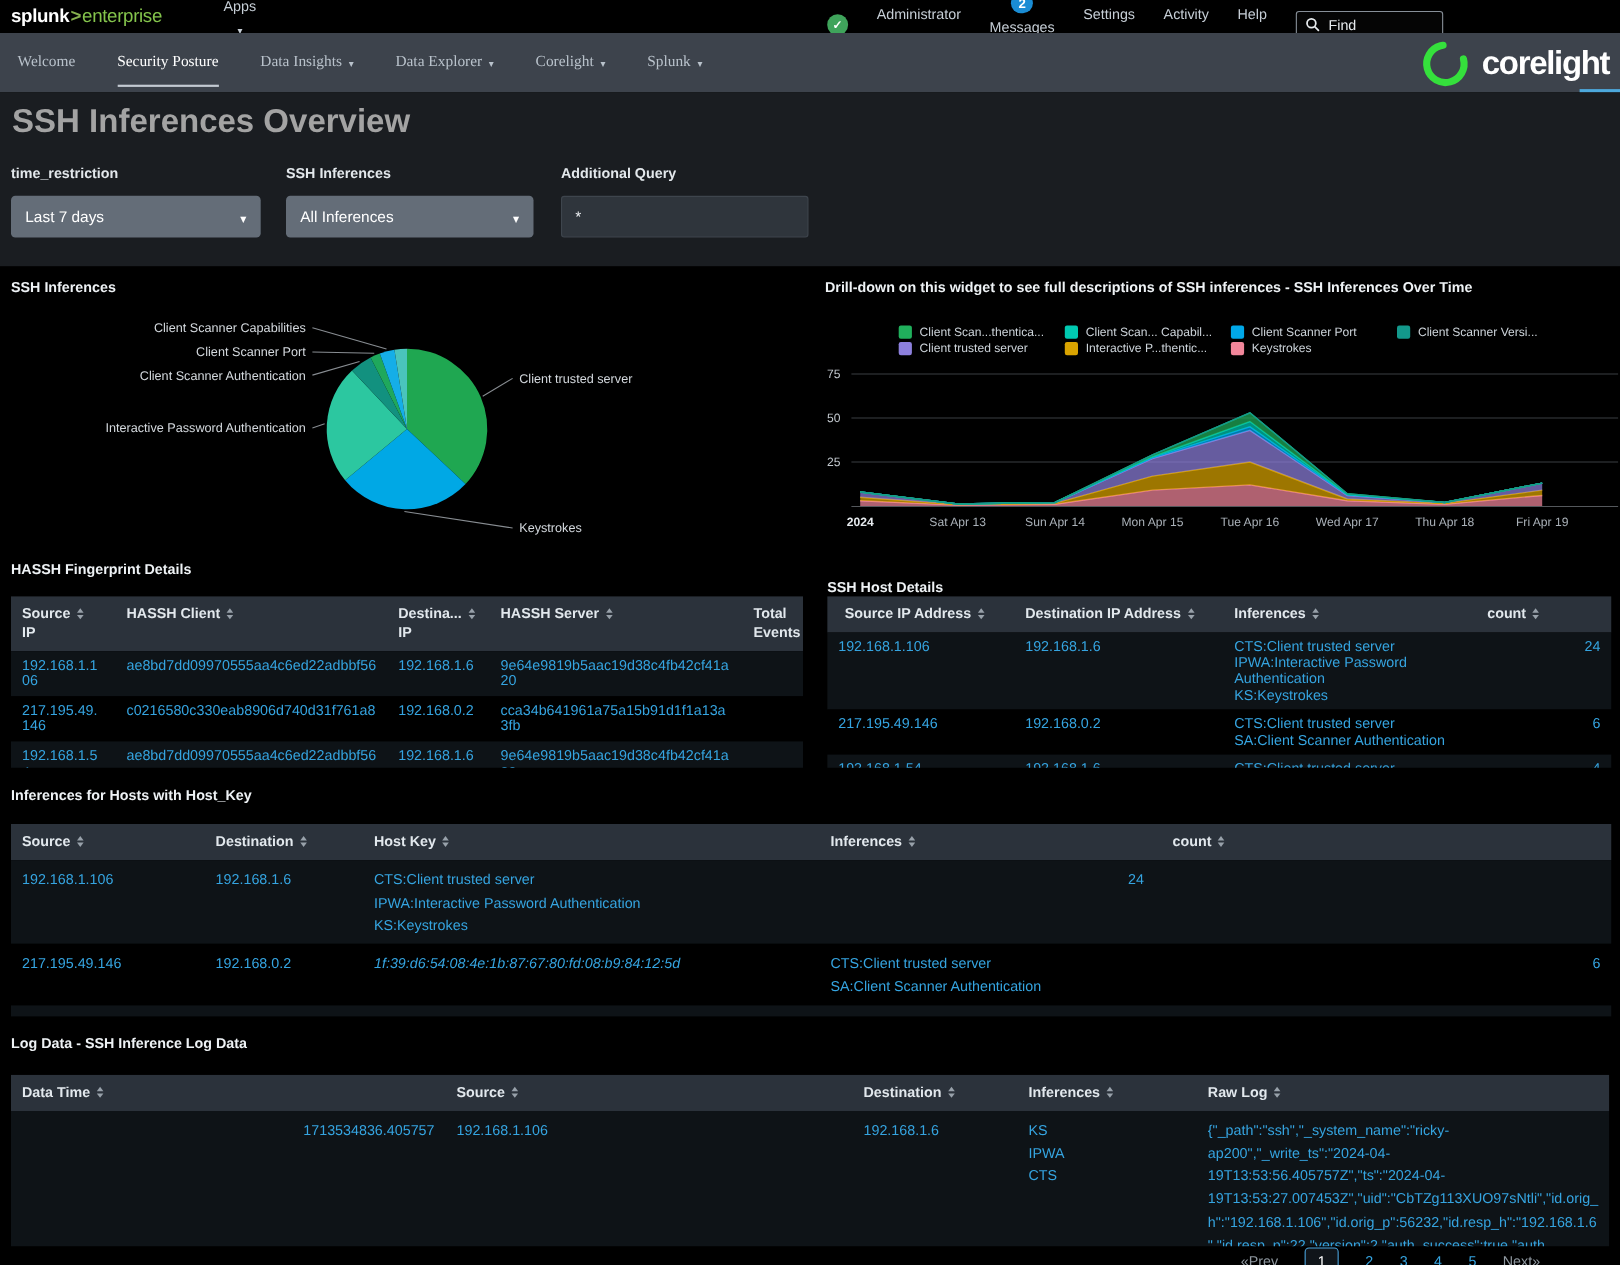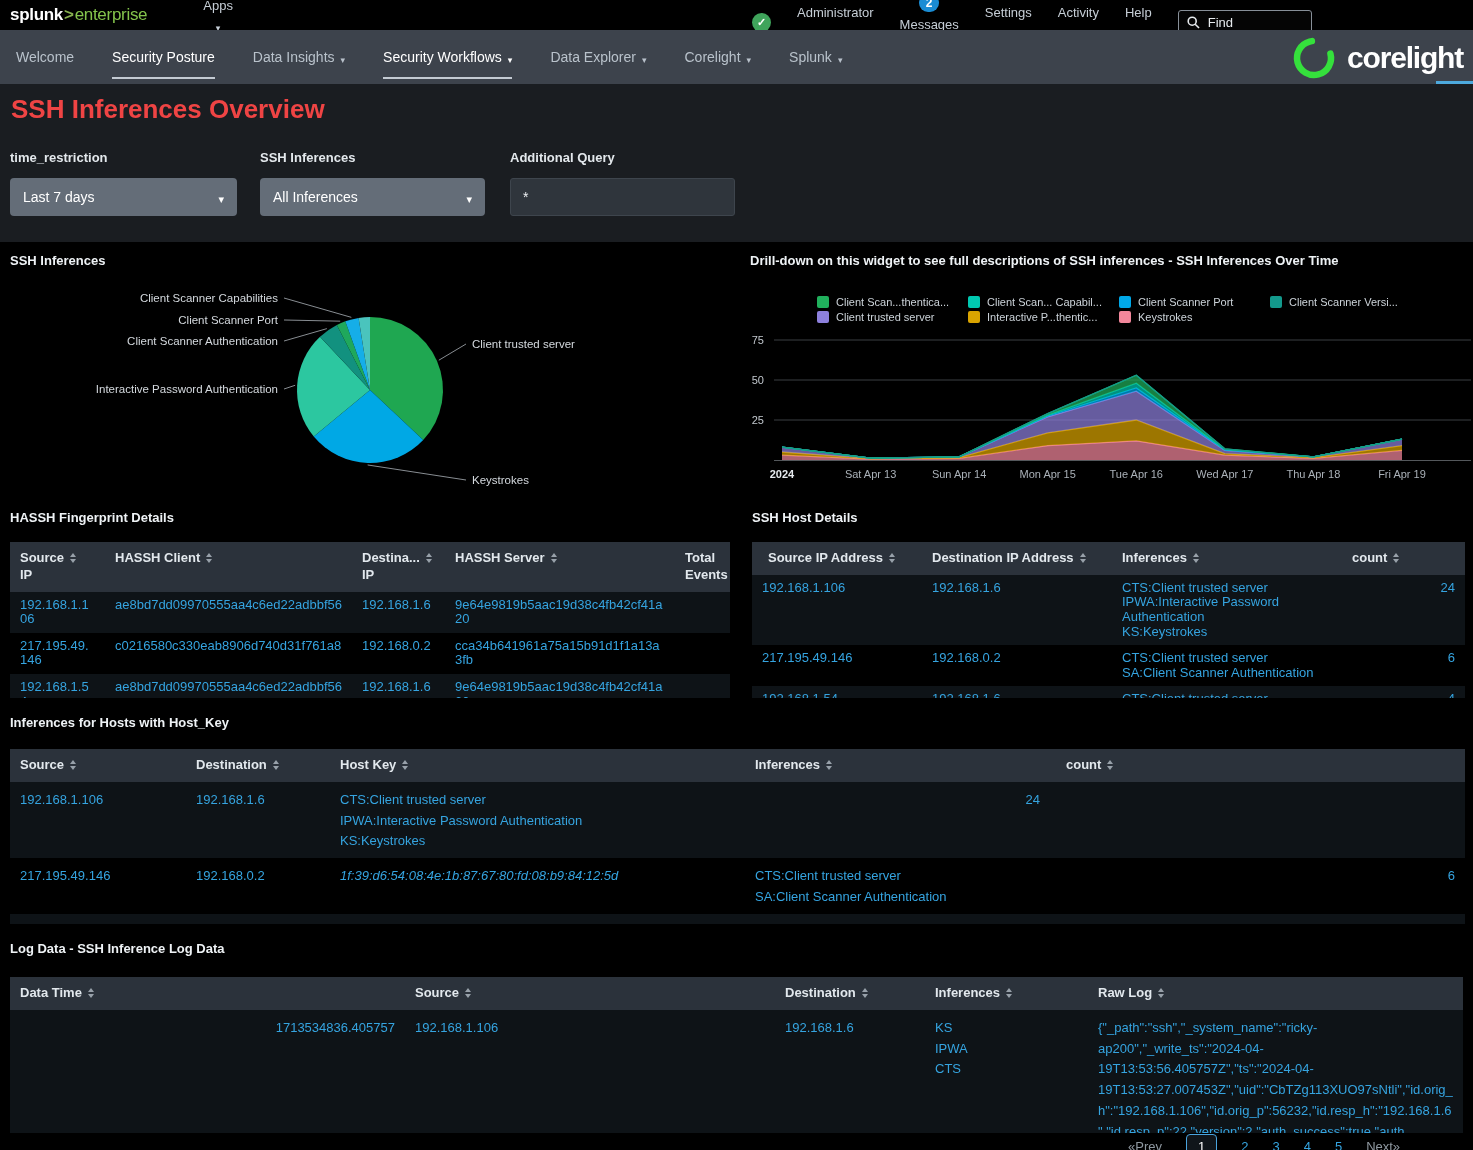--- a/index.html
+++ b/index.html
@@ -21,45 +21,45 @@
   .msg-badge{min-width:12px;height:18px;border-radius:9px;background:#1a8cd4;color:#fff;font-size:12px;
              display:flex;align-items:center;justify-content:center;font-weight:600;padding:0 4px;}
   .find-box{display:flex;align-items:center;gap:6px;background:#050505;border:1px solid #878f98;border-radius:3px;
             height:24px;width:116px;padding:0 8px;}
   .find-box input{background:transparent;border:none;outline:none;color:#fff;font-size:13px;width:80px;font-family:inherit;}
   .find-box input::placeholder{color:#e7ebee;opacity:1;}
 
   
   .appnav{position:absolute;top:30px;left:0;right:0;height:54px;background:#3d434c;display:flex;align-items:center;
           padding-left:16px;gap:38px;}
-  .nav-item{font-size:14px;color:#b9c2cb;display:flex;gap:6px;align-items:center;position:relative;height:54px;cursor:pointer;white-space:nowrap;}
+  .nav-item{font-size:14px;color:#b9c2cb;display:flex;gap:6px;align-items:center;position:relative;height:54px;cursor:pointer;white-space:nowrap;font-family:Liberation Serif, serif;}
   .nav-item.active{color:#fff;}
   .nav-item.active::after{content:"";position:absolute;bottom:5px;left:0;right:0;height:2px;background:#c3cad2;}
   .brand{position:absolute;right:10px;top:33px;height:50px;display:flex;align-items:center;gap:10px;}
   .brand-text{color:#fff;font-size:30px;font-weight:700;letter-spacing:-1.2px;}
   .brand-underline{position:absolute;right:0;top:81px;width:37px;height:3px;background:#4da9dd;}
 
   
   .header-strip{position:absolute;top:84px;left:0;width:1473px;height:158px;background:#1a1d21;}
-  .page-title{position:absolute;left:11px;top:10px;font-size:26px;font-weight:600;color:#ef4444;}
+  .page-title{position:absolute;left:11px;top:10px;font-size:30px;font-weight:600;color:#a3a3a3;}
   .flabel{position:absolute;top:66px;font-size:13px;font-weight:600;color:#e3e8ec;}
   .fl-time{left:10px}.fl-inf{left:260px}.fl-q{left:510px}
   .dropdown{position:absolute;top:94px;height:38px;background:#646d78;border-radius:4px;display:flex;align-items:center;
             justify-content:space-between;padding:0 13px;color:#fff;font-size:14px;cursor:pointer;box-sizing:border-box;}
   .dd-time{left:10px;width:227px}.dd-inf{left:260px;width:225px}
   .dropdown .caret::after{font-size:11px;}
   .query-input{position:absolute;left:510px;top:94px;width:225px;height:38px;background:#2f353c;border:1px solid #3e454d;
                border-radius:3px;color:#eef1f4;font-size:14px;padding:0 12px;box-sizing:border-box;font-family:inherit;outline:none;}
 
   
   .sec-title{position:absolute;font-size:13px;font-weight:700;color:#eef2f5;white-space:nowrap;}
   #pie-title{left:10px;top:253px}
   #drill-title{left:750px;top:253px;width:710px;}
   #hassh-title{left:10px;top:510px}
-  #sshhost-title{left:752px;top:510px}
+  #sshhost-title{left:752px;top:526px}
   #hostkey-title{left:10px;top:715px}
   #log-title{left:10px;top:941px}
 
   
   #pie-svg{position:absolute;left:0;top:268px;}
   #area-svg{position:absolute;left:748px;top:330px;}
   #legend{position:absolute;left:817px;top:296px;display:grid;grid-template-columns:repeat(4,151px);row-gap:3px;}
   .legend-item{display:flex;align-items:center;gap:7px;font-size:11px;color:#ccd3d9;cursor:pointer;white-space:nowrap;}
   .swatch{width:12px;height:12px;border-radius:2px;flex:0 0 12px;}
 
@@ -142,24 +142,20 @@
   <div class="appnav">
     <div id="appnav-items" style="display:flex;gap:38px;align-items:center;height:54px;">
         <div class="nav-item">
           <span>Welcome</span>
         </div>
         <div class="nav-item active">
           <span>Security Posture</span>
         </div>
         <div class="nav-item">
           <span>Data Insights</span>
-          <span class="caret"></span>
-        </div>
-        <div class="nav-item active">
-          <span>Security Workflows</span>
           <span class="caret"></span>
         </div>
         <div class="nav-item">
           <span>Data Explorer</span>
           <span class="caret"></span>
         </div>
         <div class="nav-item">
           <span>Corelight</span>
           <span class="caret"></span>
         </div>

